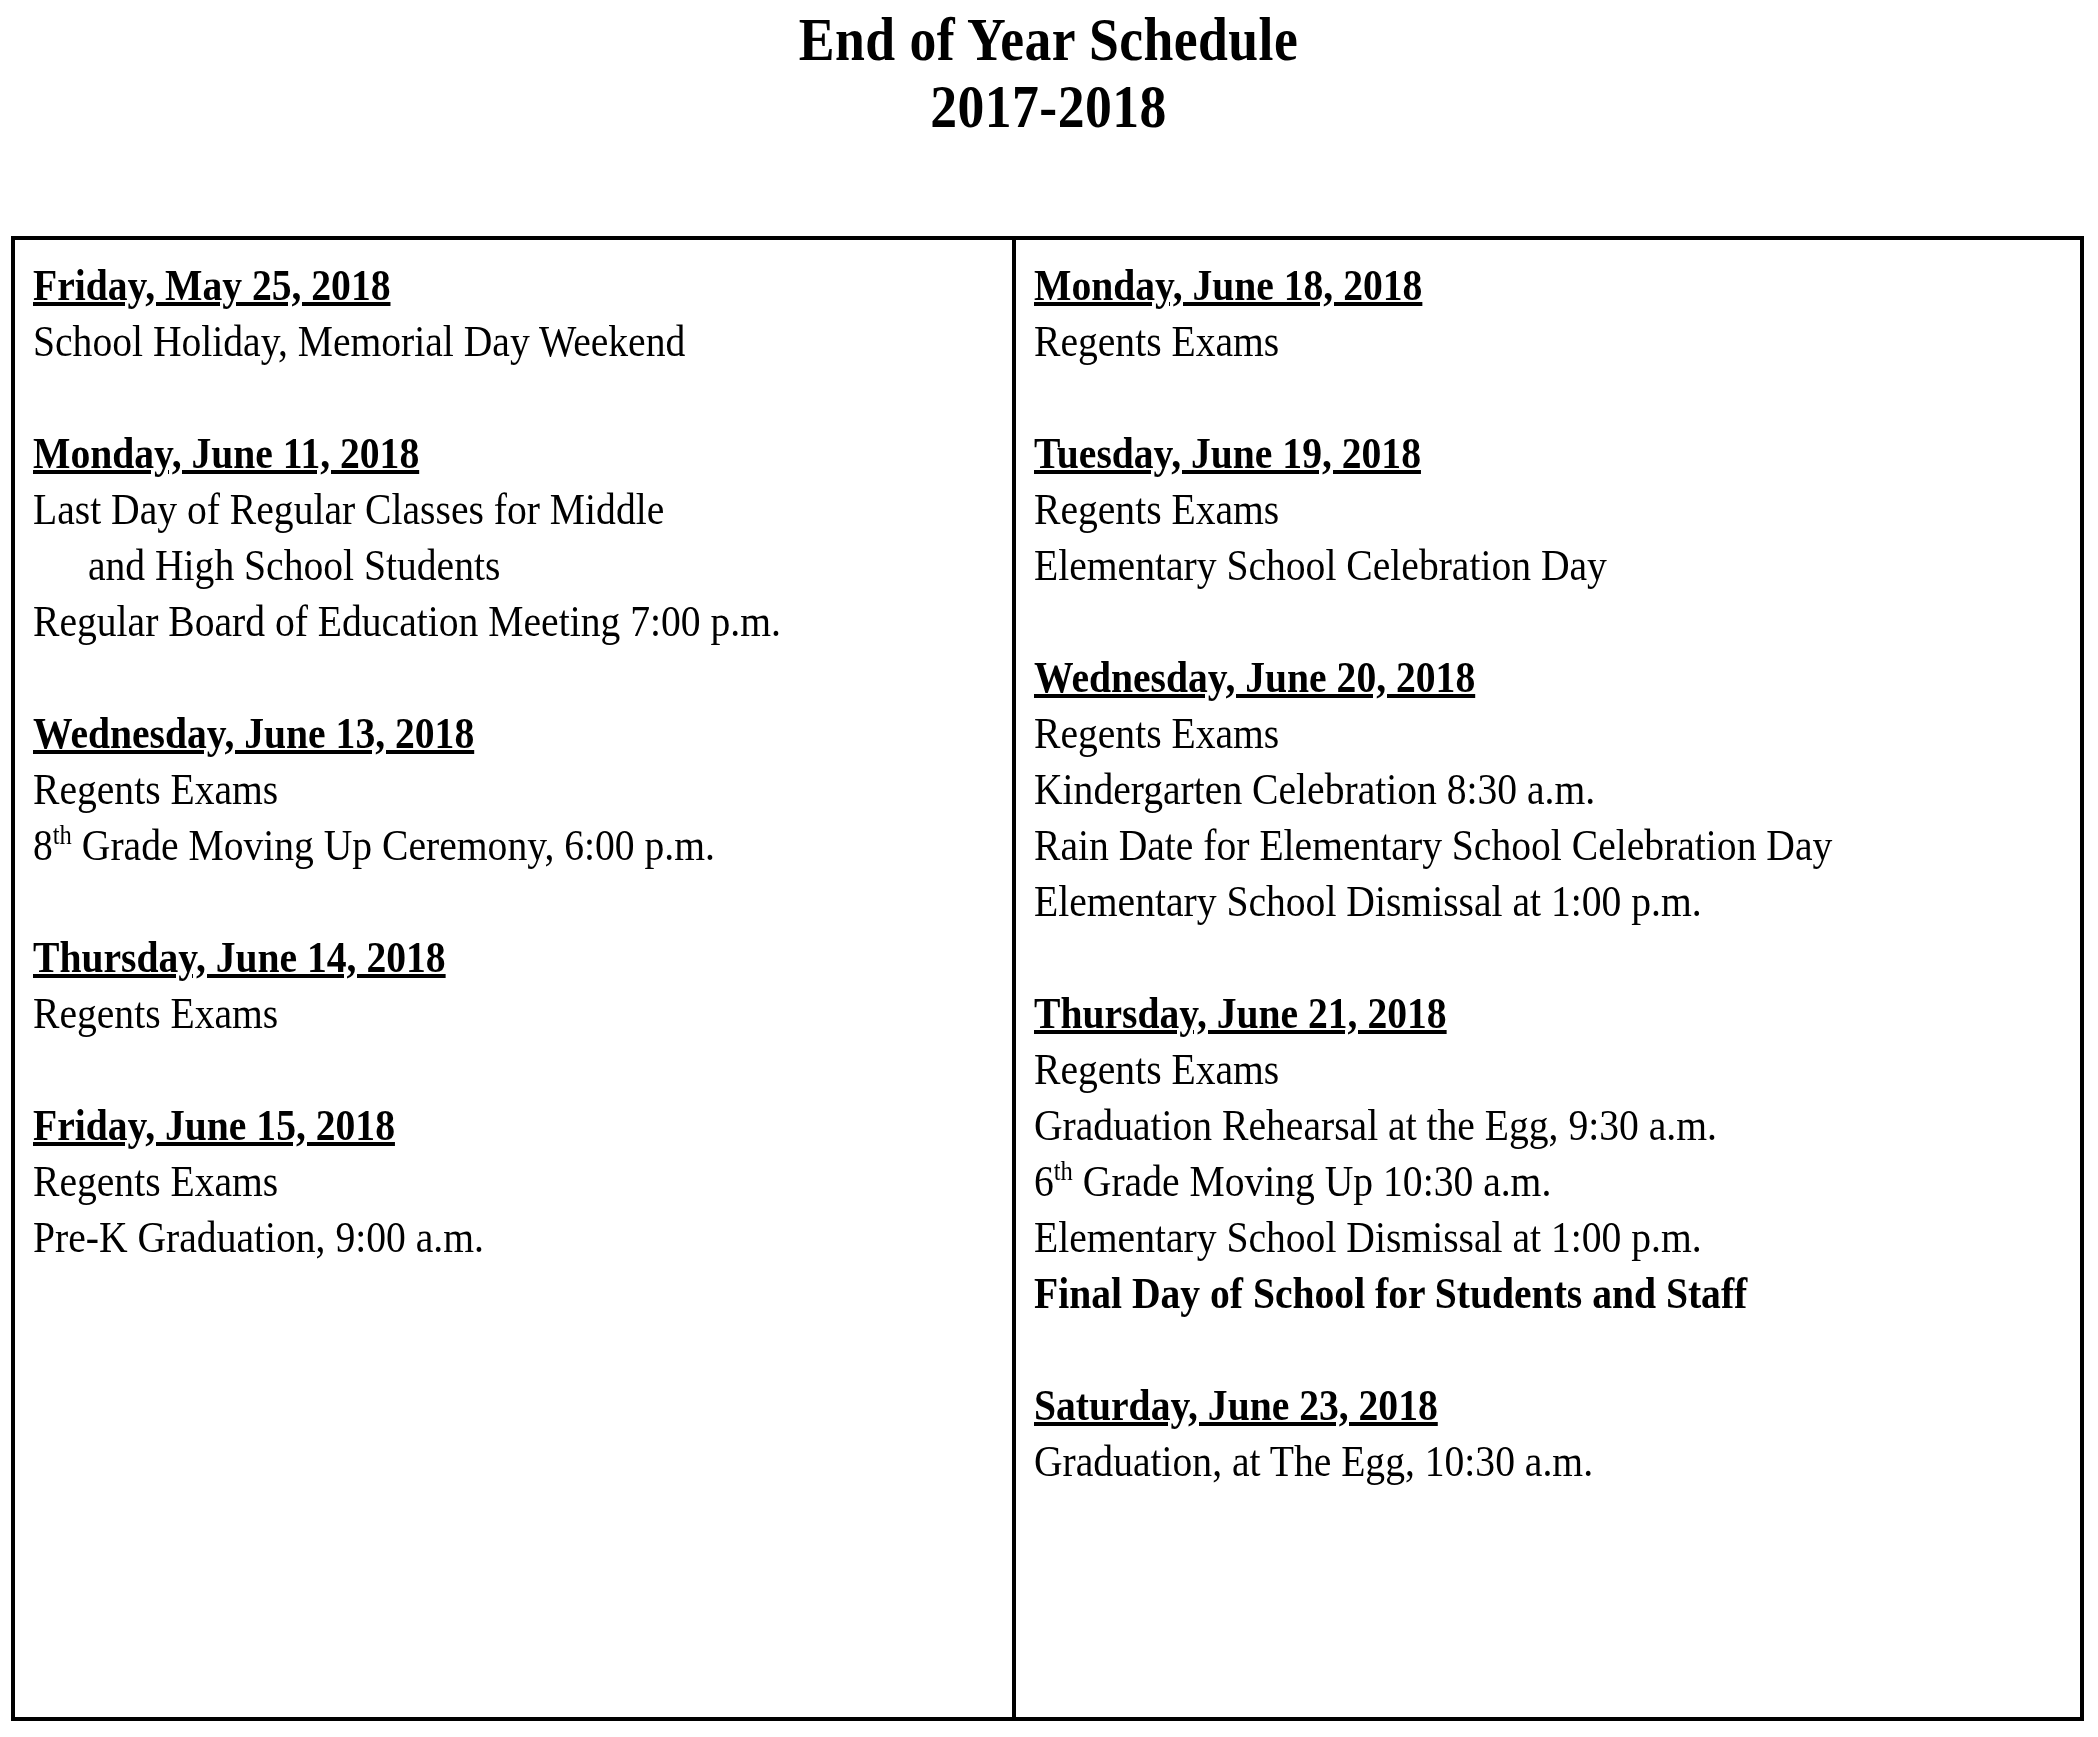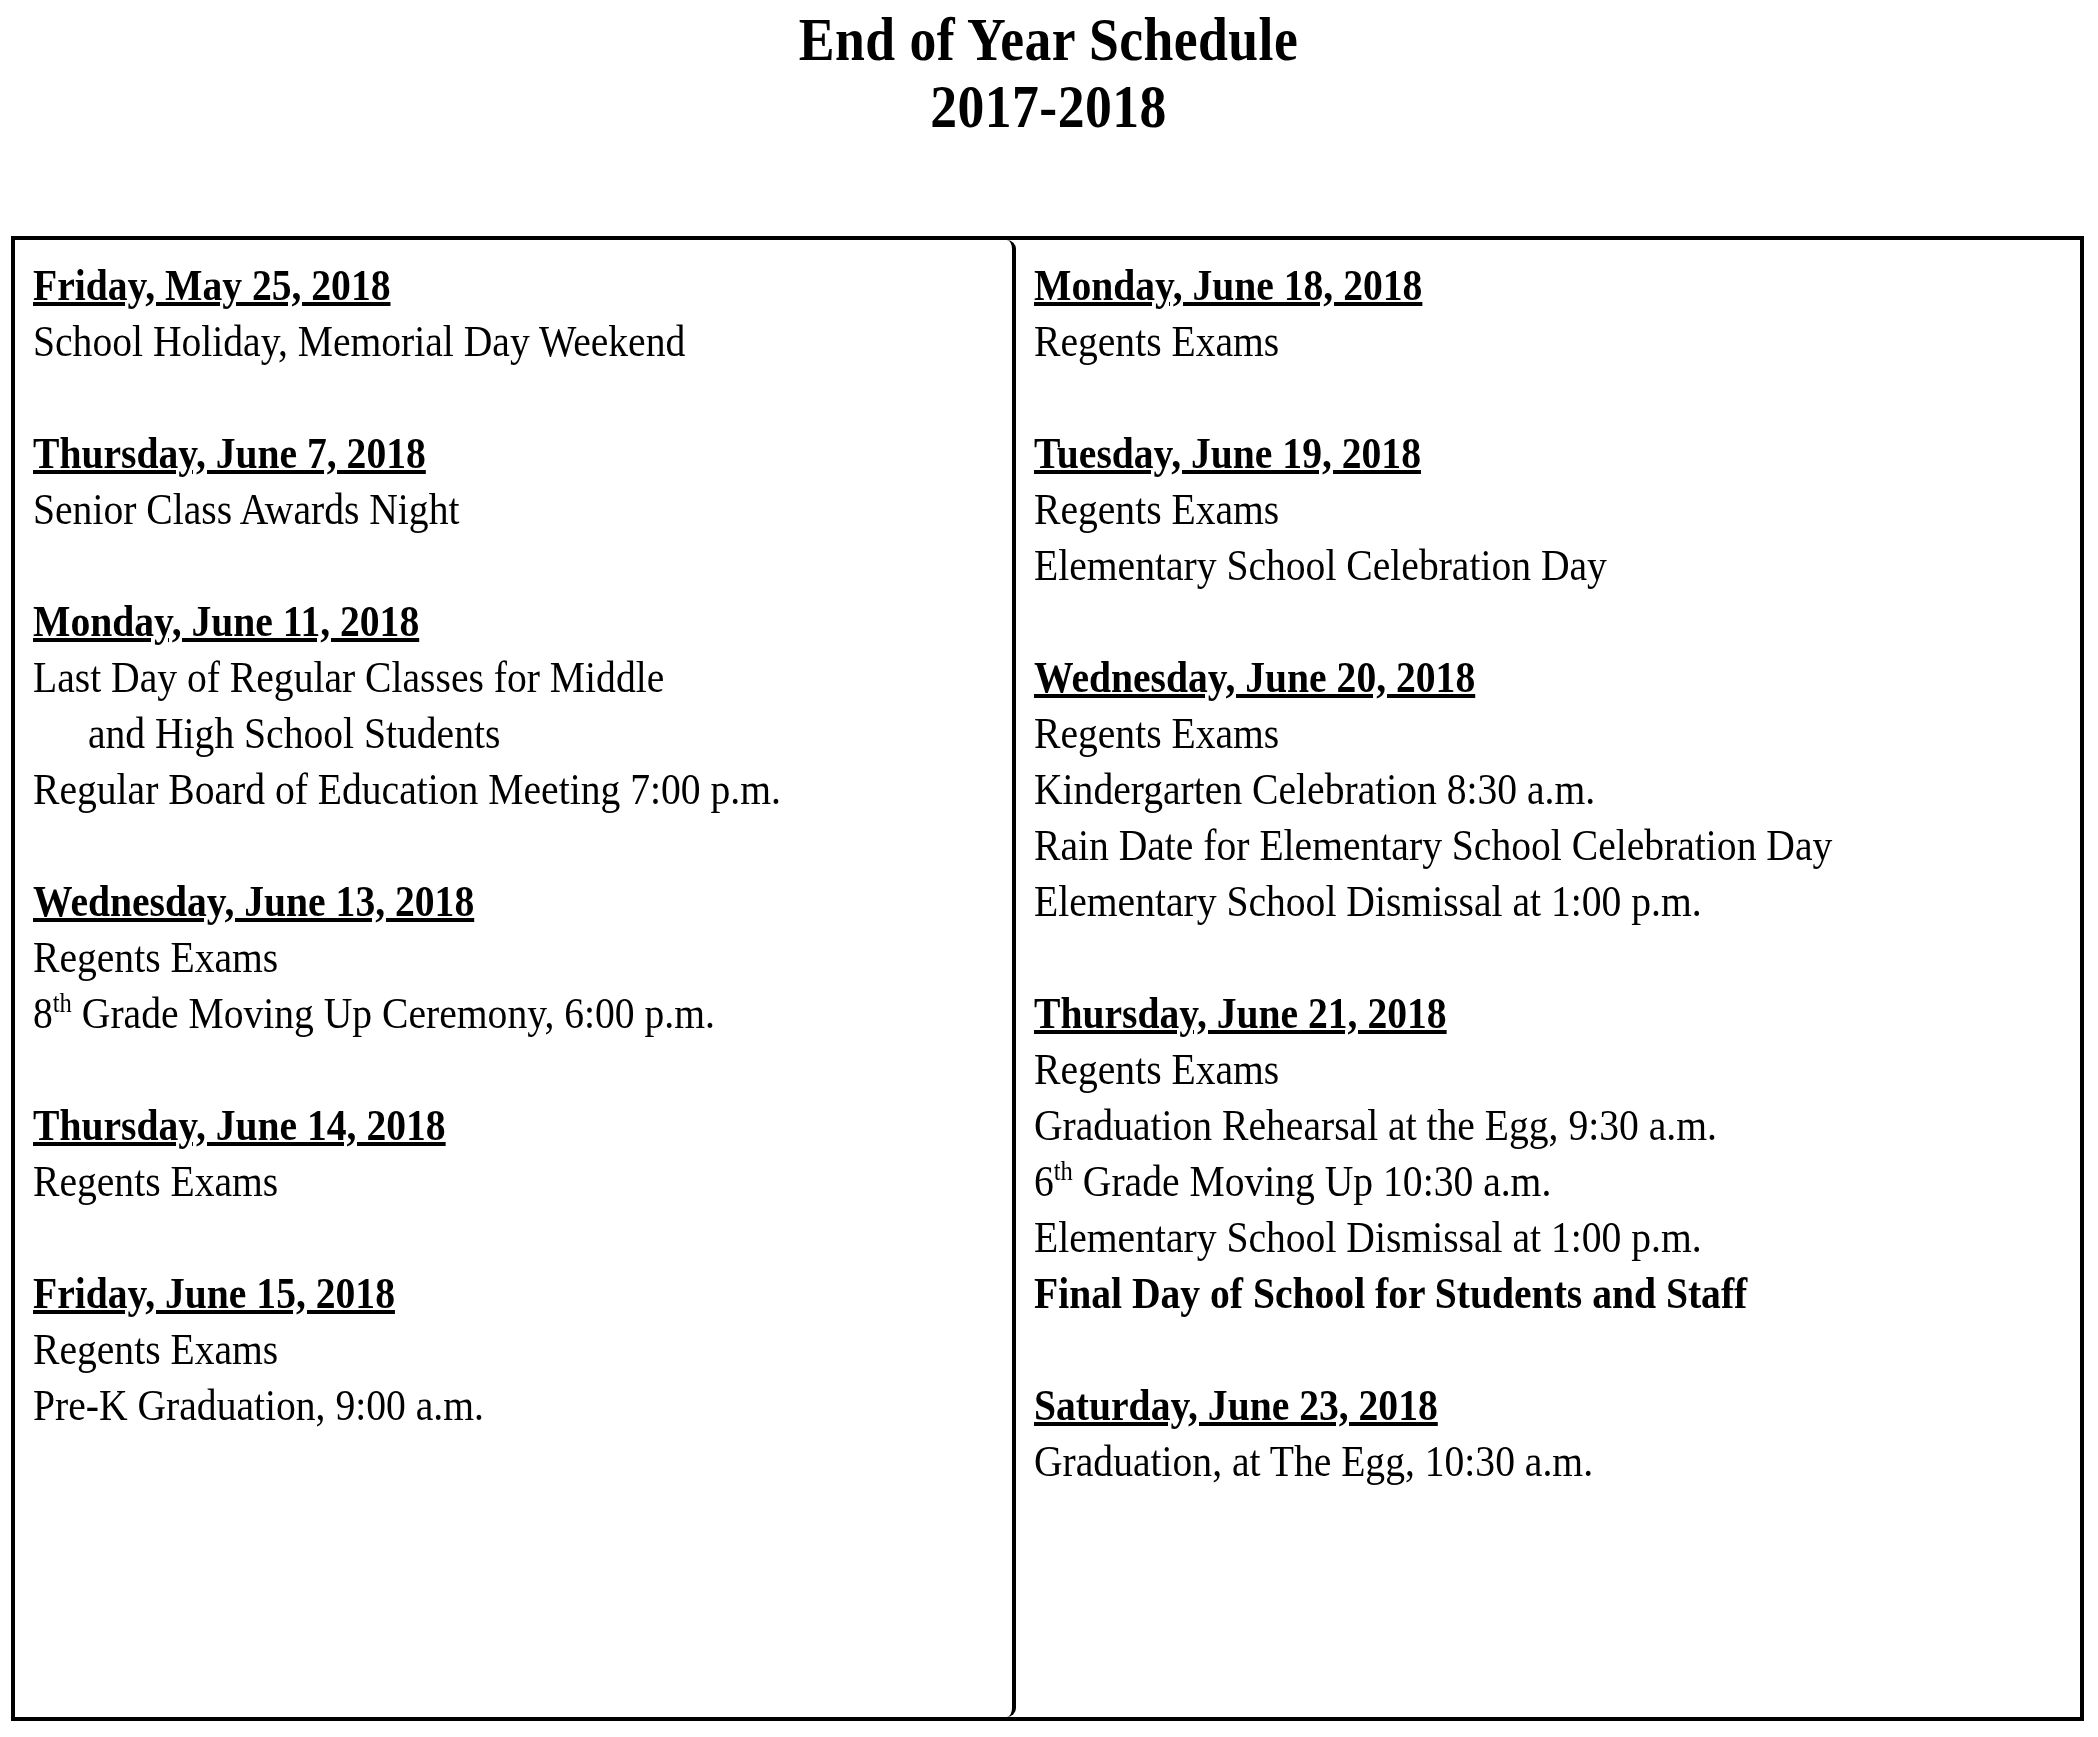--- a/index.html
+++ b/index.html
@@ -43,21 +43,20 @@
     width: 2073px;
     height: 1485px;
     border: 4px solid #000000;
     box-sizing: border-box;
     display: flex;
   }
   .col {
     box-sizing: border-box;
     padding: 18px 14px 1px 18px;
     overflow: hidden;
-    border-radius: 9px;
   }
   .col-left {
     width: 1003px;
     border-right: 4px solid #000000;
   }
   .col-right {
     width: 1066px;
   }
 
   
@@ -105,24 +104,20 @@
   <div class="title-line">2017-2018</div>
 </div>
 
 <div class="schedule-table">
   <div class="col col-left" id="col-left">
       <div class="entry">
         <div class="entry-date">Friday, May 25, 2018</div>
         <div class="entry-line">School Holiday, Memorial Day Weekend</div>
       </div>
       <div class="entry">
-        <div class="entry-date">Thursday, June 7, 2018</div>
-        <div class="entry-line">Senior Class Awards Night</div>
-      </div>
-      <div class="entry">
         <div class="entry-date">Monday, June 11, 2018</div>
         <div class="entry-line">Last Day of Regular Classes for Middle</div>
         <div class="entry-line indent">and High School Students</div>
         <div class="entry-line">Regular Board of Education Meeting 7:00 p.m.</div>
       </div>
       <div class="entry">
         <div class="entry-date">Wednesday, June 13, 2018</div>
         <div class="entry-line">Regents Exams</div>
         <div class="entry-line">8<sup>th</sup> Grade Moving Up Ceremony, 6:00 p.m.</div>
       </div>

